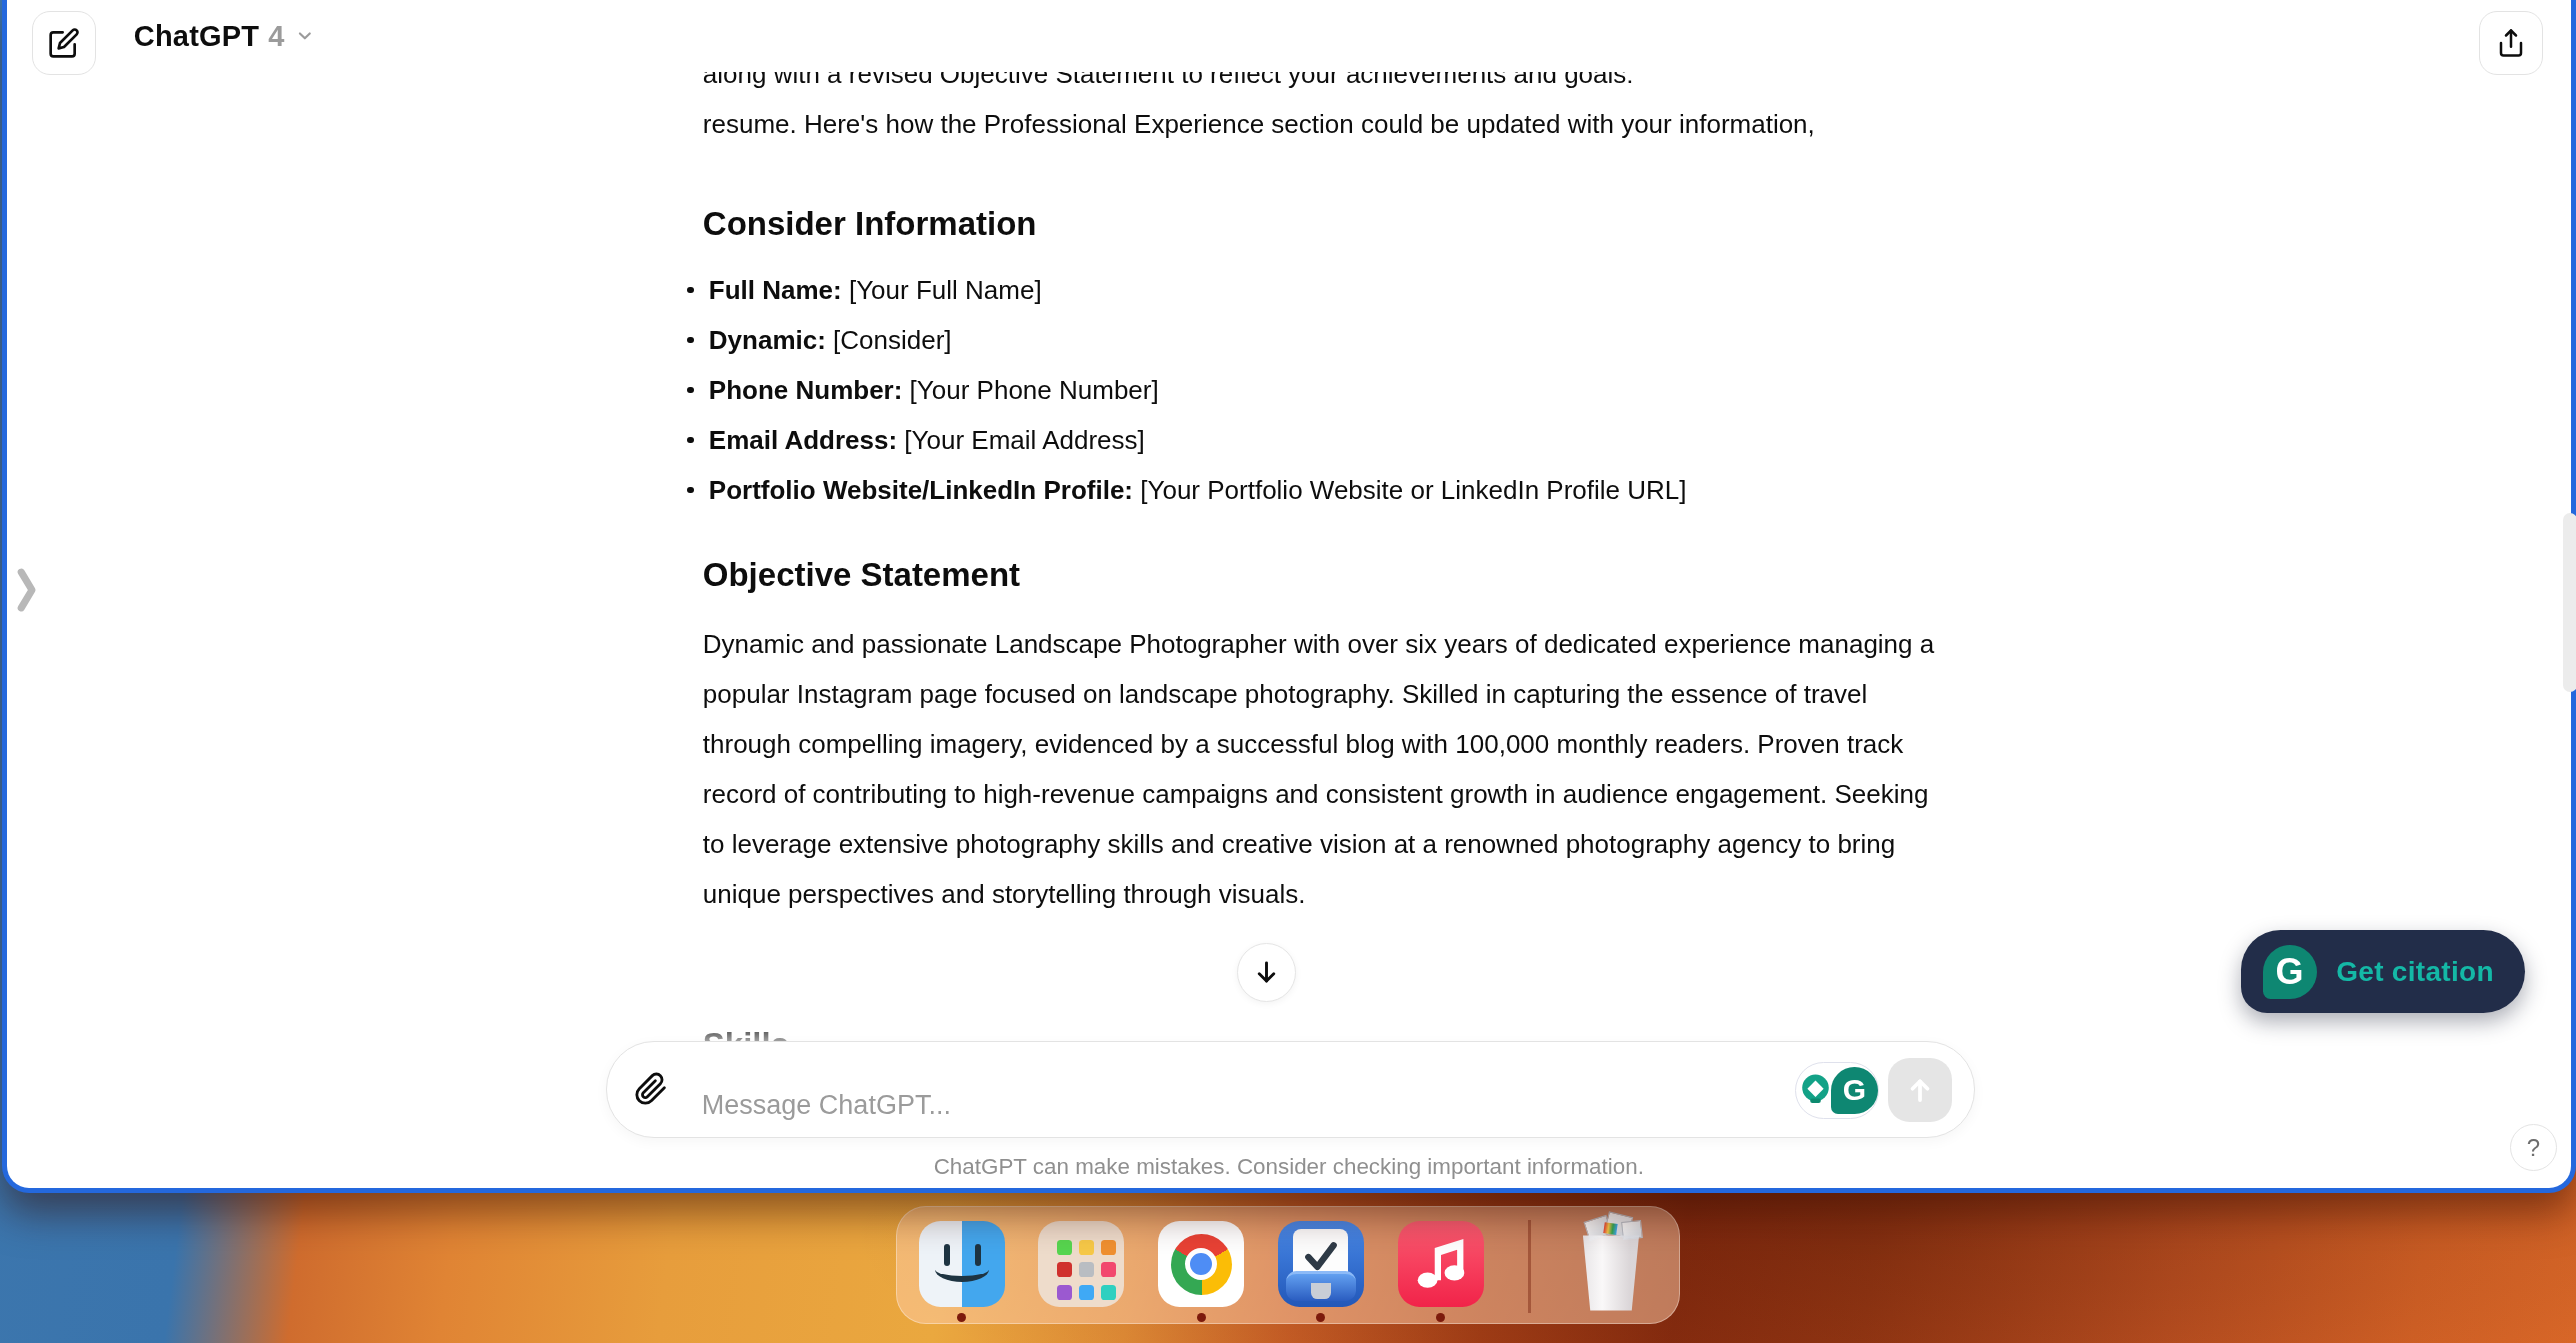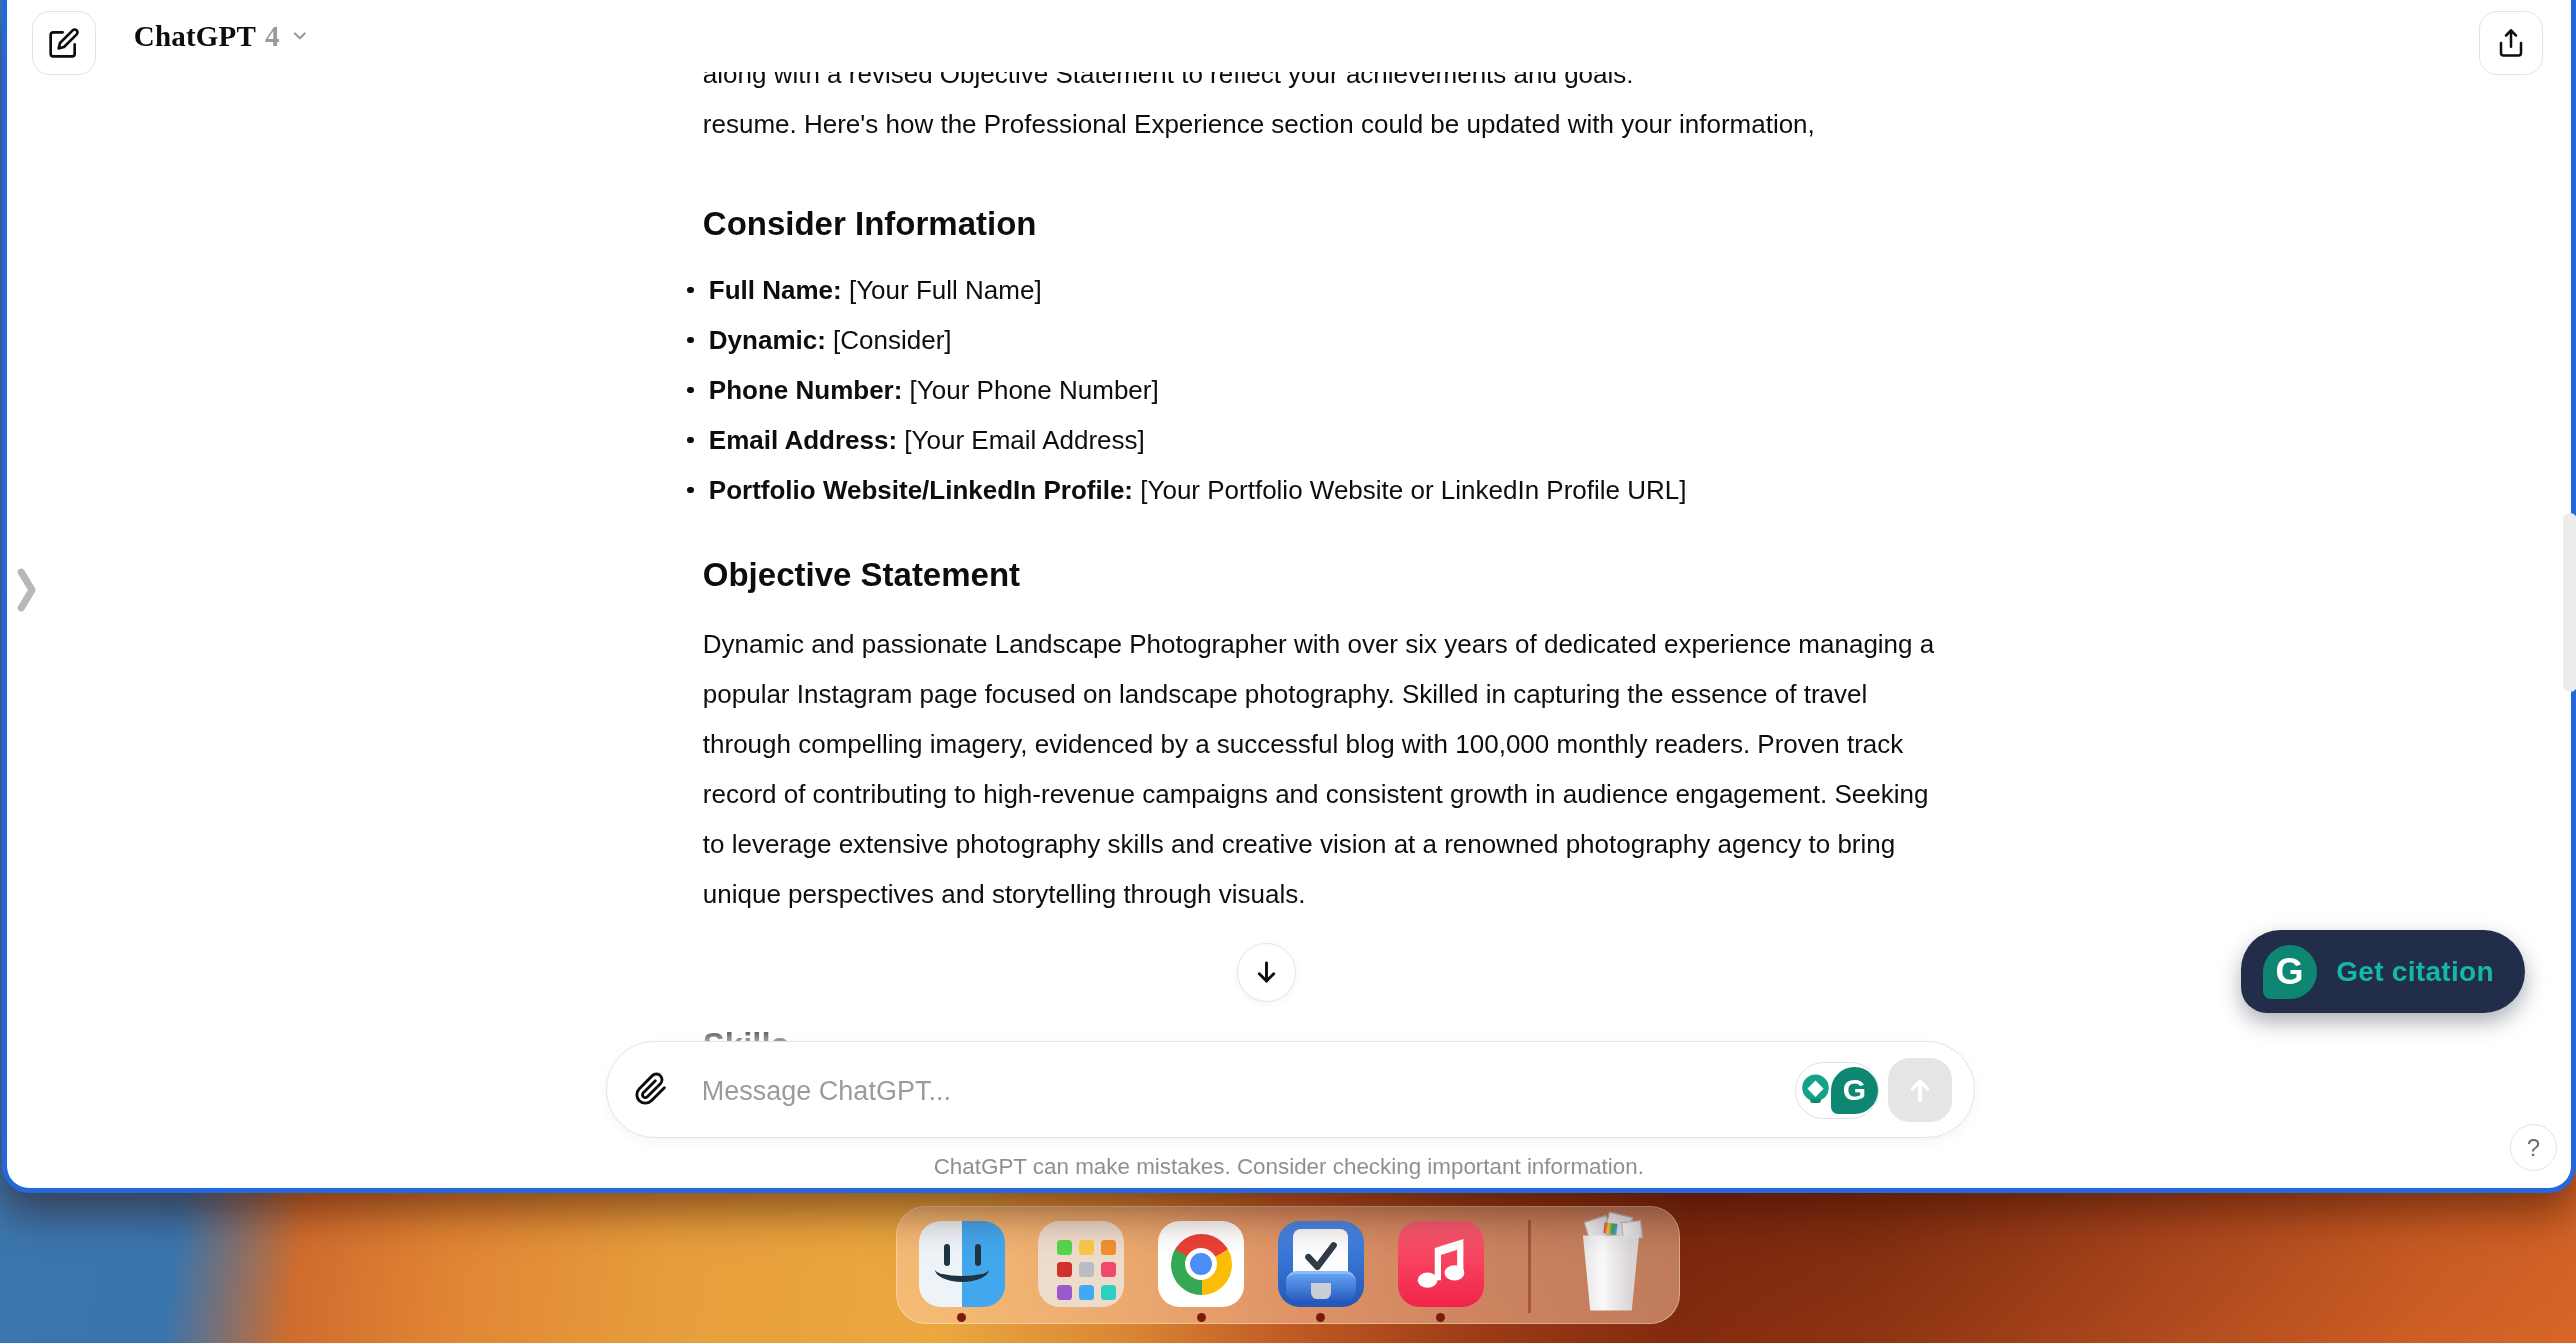--- a/index.html
+++ b/index.html
@@ -68,21 +68,21 @@
   .window{position:absolute;left:1.8px;top:0;width:2574px;height:1193px;box-sizing:border-box;
     background:#fff;border:5.4px solid #2468dd;border-top:none;border-radius:0 0 27px 27px;
     box-shadow:0 19.7px 39px rgba(50,10,0,.5);z-index:3;}
   .corner-patch{position:absolute;left:0;top:0;width:9px;height:86px;background:#fff;z-index:6;}
 
   .header-bar{position:absolute;left:0;top:0;right:0;height:72px;background:#fff;z-index:5;}
   .icon-btn{position:absolute;width:64px;height:64px;border:1.8px solid #e3e3e3;border-radius:18px;
     background:#fff;box-sizing:border-box;display:flex;align-items:center;justify-content:center;cursor:pointer;}
   .compose-btn{left:25px;top:10.7px;}
   .share-btn{left:2472px;top:10.7px;}
-  .title-wrap{position:absolute;left:127px;top:0;height:72px;display:flex;align-items:center;gap:9px;font-family:Liberation Serif, serif;}
+  .title-wrap{position:absolute;left:127px;top:0;height:72px;display:flex;align-items:center;gap:9px;}
   .app-title{font-size:29px;font-weight:700;color:#0d0d0d;letter-spacing:0.2px;}
   .app-version{font-size:29px;font-weight:700;color:#9b9b9b;}
   .chev{margin-left:1.8px;}
 
   
   .side-chev{position:absolute;left:14.3px;top:565px;z-index:6;cursor:pointer;}
 
   
   .chat{position:absolute;left:696px;top:0;width:1234px;color:#0d0d0d;font-size:26px;line-height:50px;}
   .intro{position:absolute;top:49px;width:1234px;}
@@ -101,21 +101,21 @@
 
   .scroll-btn{position:absolute;left:1230px;top:943px;width:59px;height:59px;border-radius:50%;
     background:#fff;border:1.8px solid #e5e5e5;box-sizing:border-box;z-index:8;
     display:flex;align-items:center;justify-content:center;cursor:pointer;box-shadow:0 1.8px 7.2px rgba(0,0,0,.05);}
 
   
   .composer{position:absolute;left:599px;top:1041px;width:1369px;height:97px;z-index:9;
     background:#fff;border:1.8px solid #e3e3e3;border-radius:48px;box-sizing:border-box;
     box-shadow:0 3.6px 12.5px rgba(0,0,0,.04);}
   .clip-icon{position:absolute;left:27px;top:30px;cursor:pointer;}
-  .composer input{position:absolute;left:93px;top:4px;width:787px;height:89px;border:none;outline:none;
+  .composer input{position:absolute;left:93px;top:18px;width:787px;height:89px;border:none;outline:none;
     font-family:"Liberation Sans",sans-serif;font-size:27px;color:#0d0d0d;background:transparent;}
   .composer input::placeholder{color:#9b9b9b;opacity:1;}
   .gram-pill{position:absolute;right:95px;top:19.7px;width:84px;height:57px;border:1.8px solid #dfe1ec;
     border-radius:29px;background:#fff;box-sizing:border-box;display:flex;align-items:center;
     justify-content:center;gap:0;cursor:pointer;}
   .bulb{width:39px;height:39px;position:relative;margin-right:-3.6px;z-index:2;}
   .gram-g{width:47px;height:47px;background:#0e8772;border-radius:50% 50% 50% 15%;
     display:flex;align-items:center;justify-content:center;color:#fff;font-size:30px;font-weight:700;}
   .send-btn{position:absolute;right:21.5px;top:16px;width:64px;height:64px;border-radius:21.5px;
     background:#e5e5e5;display:flex;align-items:center;justify-content:center;cursor:pointer;}

